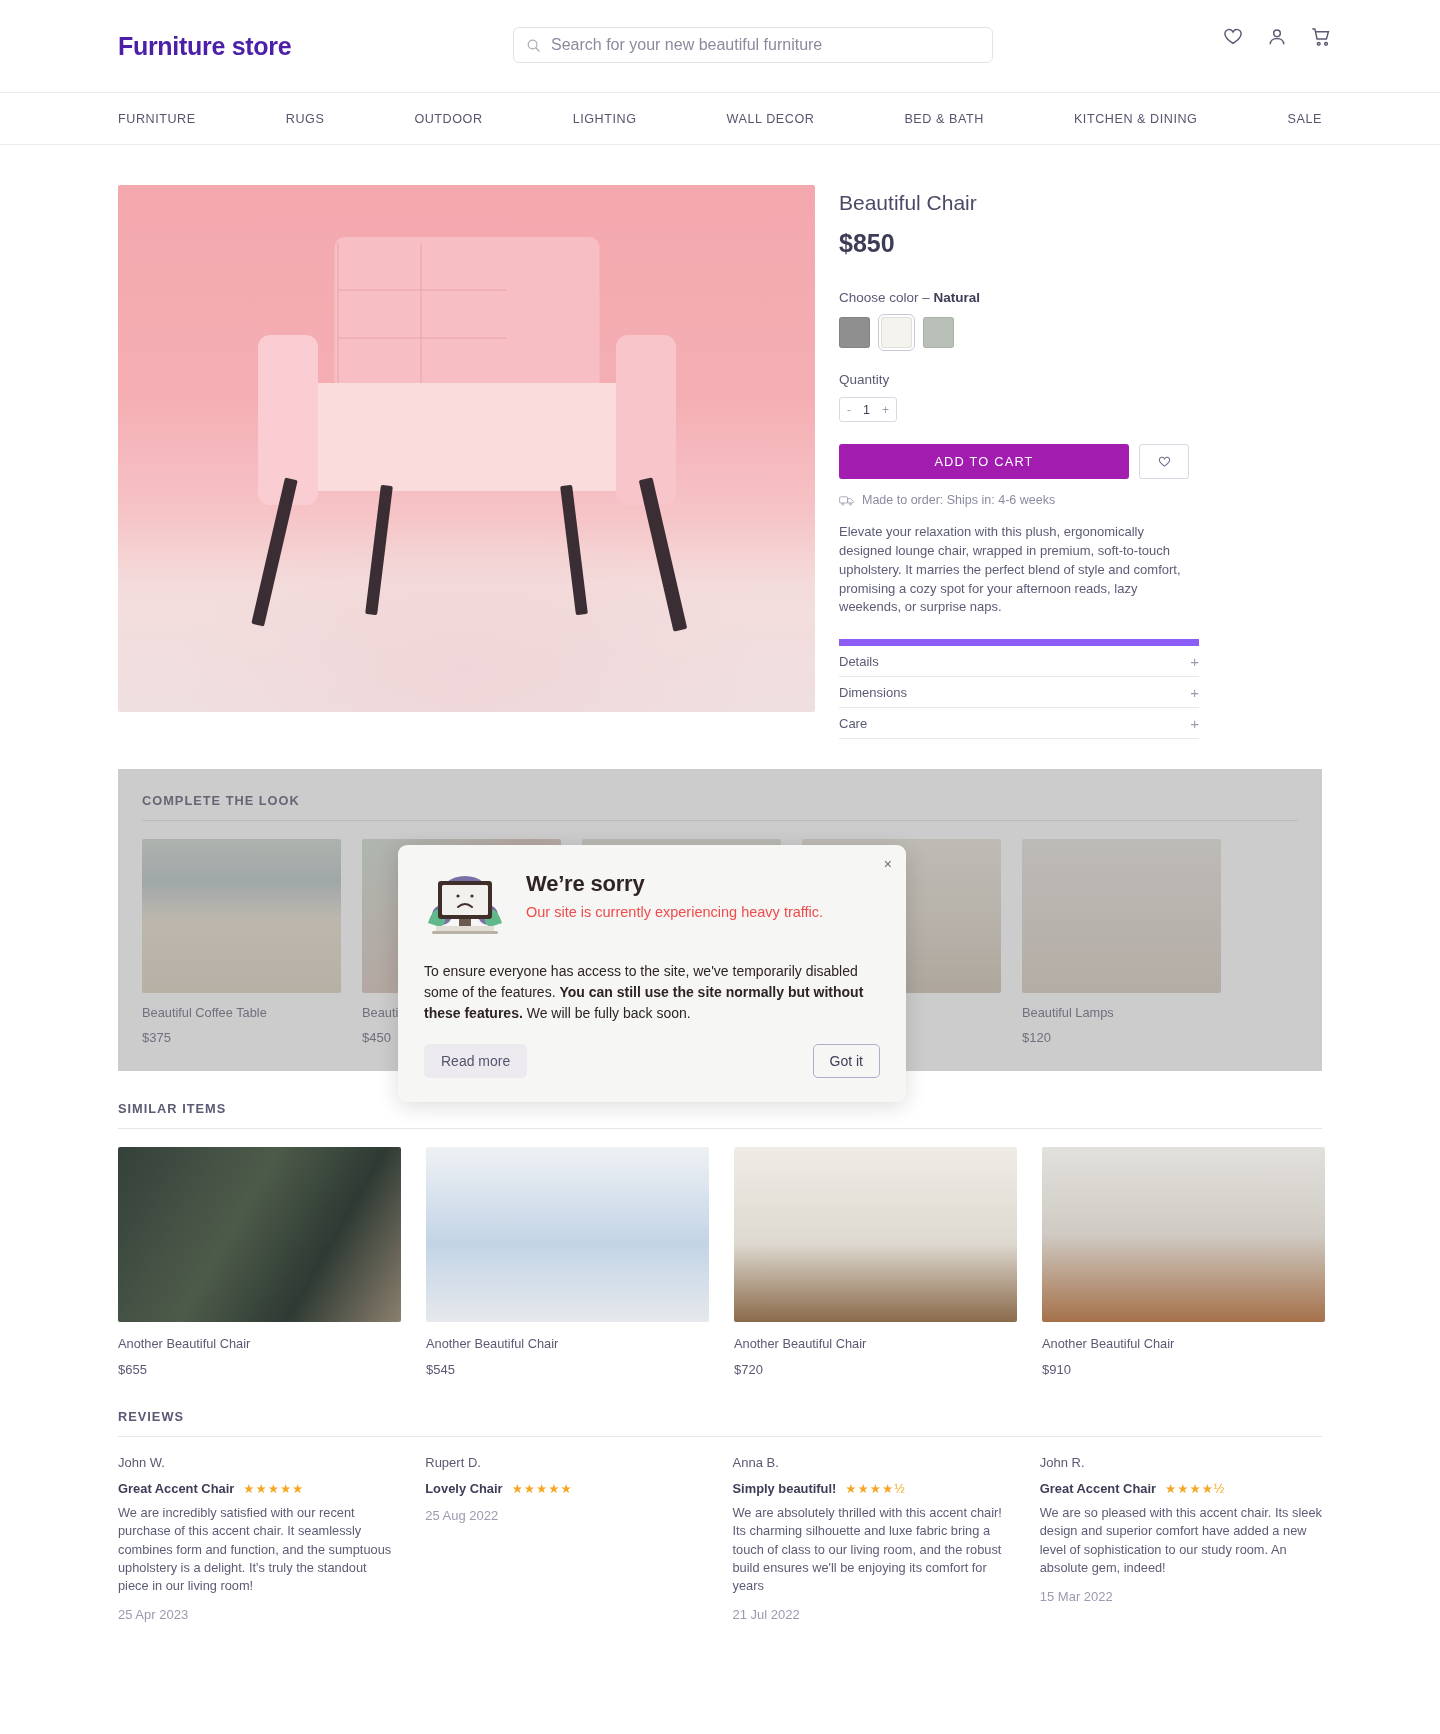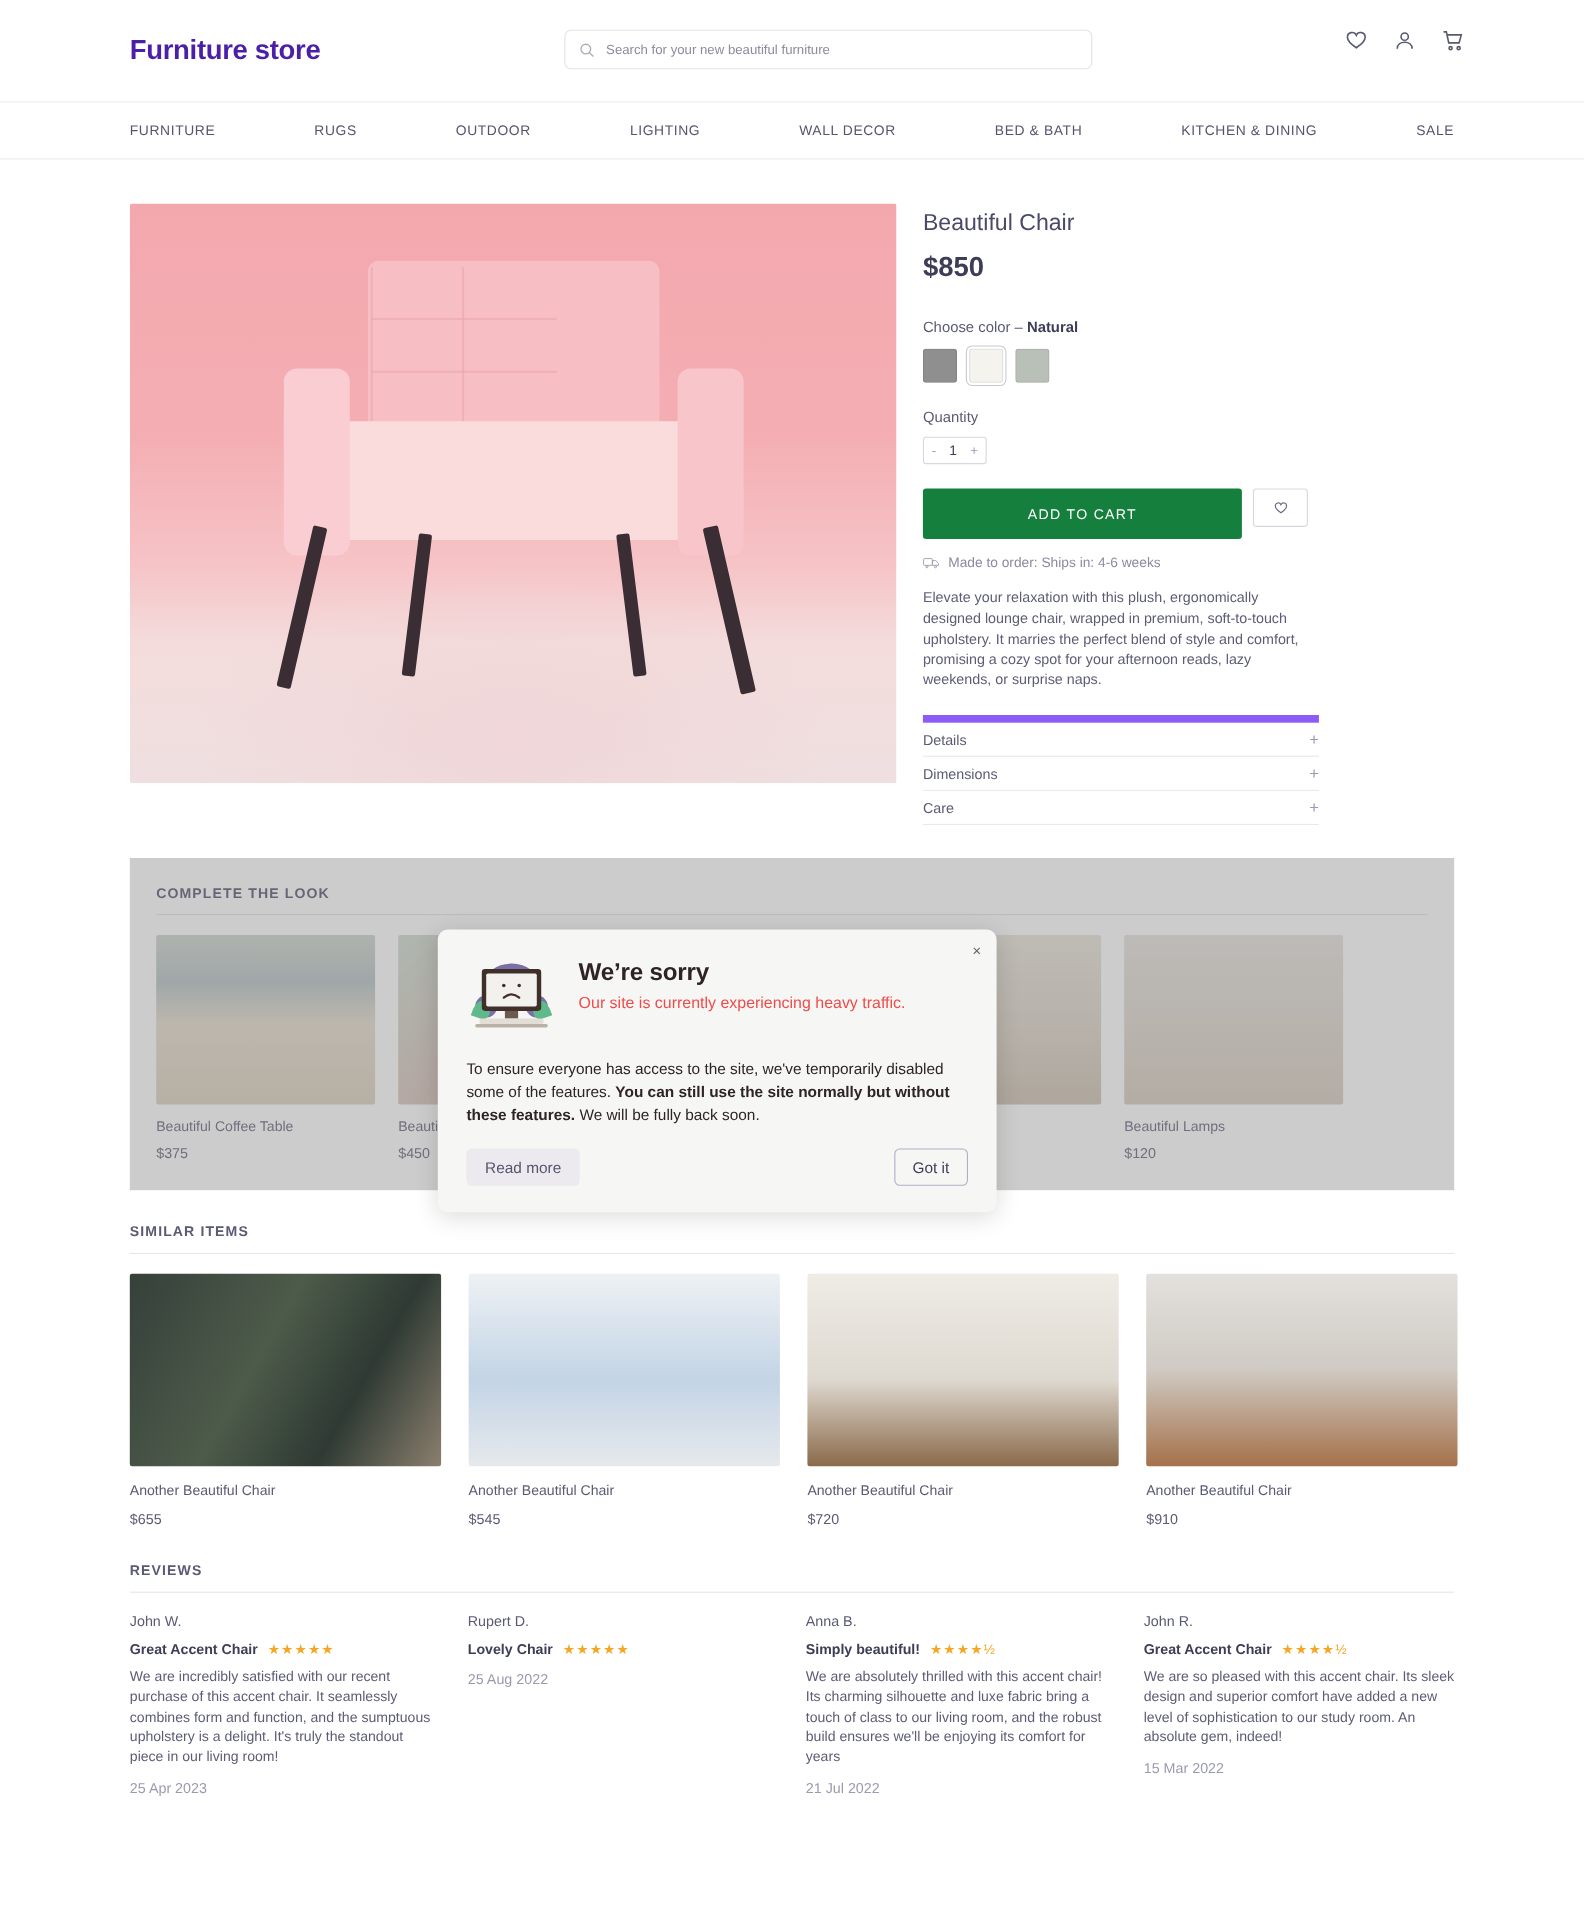--- a/index.html
+++ b/index.html
@@ -37,21 +37,21 @@
     border-radius: 6px;
     display: flex;
     align-items: center;
     padding: 0 12px;
     background: #fff;
   }
   .search-icon { width: 15px; height: 15px; flex: 0 0 15px; margin-right: 10px; opacity: .55; }
   .search-input {
     border: 0; outline: 0; flex: 1;
     font-family: "Liberation Sans", sans-serif;
-    font-size: 12px; color: #6a6a80; background: transparent;
+    font-size: 16px; color: #6a6a80; background: transparent;
   }
   .search-input::placeholder { color: #8b8b9e; }
   .header-actions {
     position: absolute; right: 108px; top: 26px;
     display: flex; align-items: center; gap: 22px;
   }
   .hicon { width: 22px; height: 22px; cursor: pointer; color: #5a5a72; }
 
   
   .nav {
@@ -104,21 +104,21 @@
   .qty-box {
     width: 58px; height: 25px; border: 1px solid #d8d8e2; border-radius: 3px;
     display: flex; align-items: center; justify-content: space-between;
     padding: 0 7px; font-size: 12.5px; color: #4a4a68; margin-bottom: 22px;
   }
   .qty-btn { cursor: pointer; color: #9b9bb0; font-size: 12px; }
   .qty-val { font-size: 12.5px; color: #3d3d57; }
 
   .cta-row { display: flex; gap: 10px; align-items: stretch; margin-bottom: 14px; }
   .add-cart {
-    width: 290px; height: 46px; background: #15803d; color: #fff; border: 0; border-radius: 3px;
+    width: 290px; height: 35px; background: #a21caf; color: #fff; border: 0; border-radius: 3px;
     font-size: 12.8px; letter-spacing: 1.2px; cursor: pointer;
     font-family: "Liberation Sans", sans-serif;
   }
   .wish-btn {
     width: 50px; height: 35px; border: 1px solid #d8d8e2; border-radius: 3px; background: #fff;
     display: flex; align-items: center; justify-content: center; cursor: pointer;
   }
   .ship-row { display: flex; align-items: center; gap: 7px; font-size: 12.5px; color: #8b8ba0; margin-bottom: 16px; }
   .desc { font-size: 13px; line-height: 1.45; color: #5c5c76; margin-bottom: 22px; }
   .acc { border-top: 7px solid #8b5cf6; }

